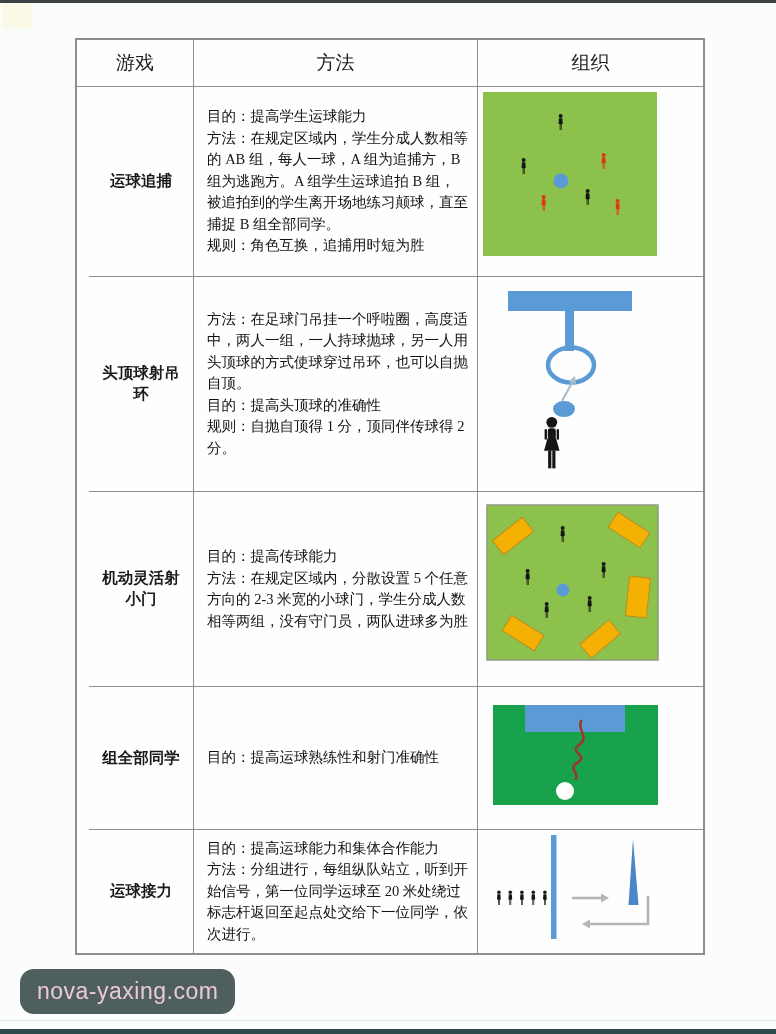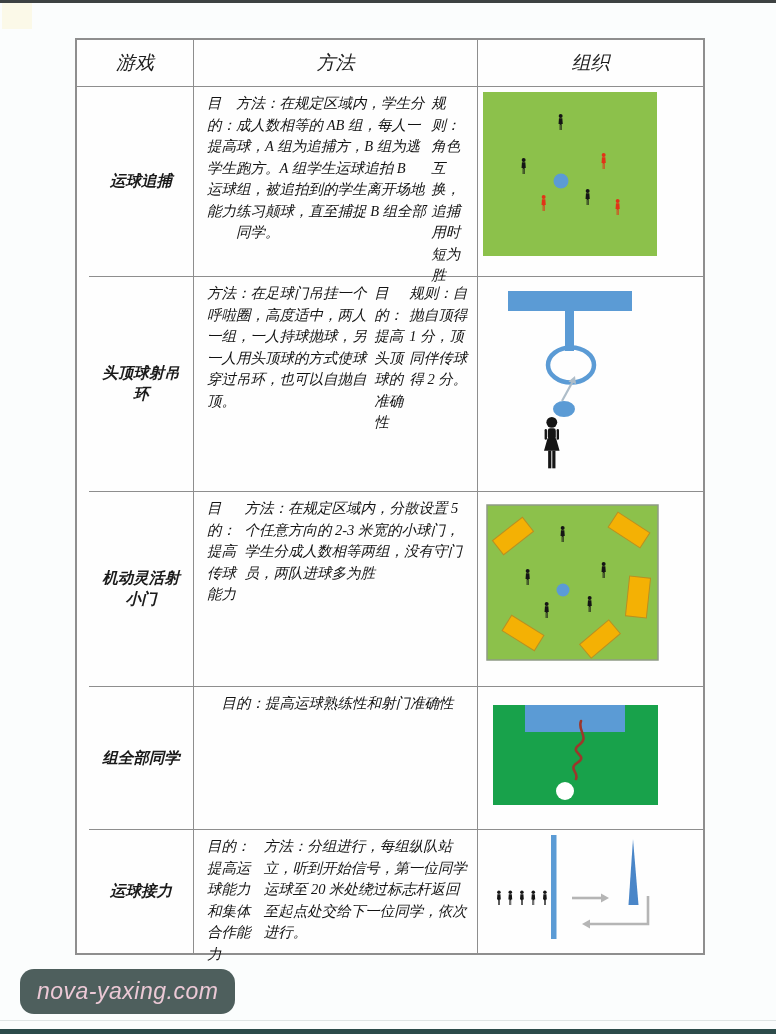--- a/index.html
+++ b/index.html
@@ -20,29 +20,29 @@
   body{
     width:776px;height:1034px;position:relative;overflow:hidden;
     background:#fbfdfd;font-family:"Liberation Sans",sans-serif;color:#1a1a1a;
   }
   .top-edge{position:absolute;left:0;top:0;width:776px;height:3px;background:#3d4242;}
   .corner-highlight{position:absolute;left:2px;top:3px;width:30px;height:26px;background:#fbf7e2;opacity:.8;}
   .games-table{
     position:absolute;left:75px;top:38px;width:630px;box-sizing:border-box;
     display:grid;grid-template-columns:117px 284px 225px;
     grid-template-rows:47px 190px 215px 195px 143px 123px;
-    border:2px solid var(--border-gray);background:#fefefe;font-style:italic;
+    border:2px solid var(--border-gray);background:#fefefe;
   }
   .cell{box-sizing:border-box;border-right:1px solid var(--border-gray);border-bottom:1px solid var(--border-gray);}
   .cell.last-col{border-right:none;}
   .cell.last-row{border-bottom:none;}
   .head{display:flex;align-items:center;justify-content:center;font-size:19px;color:#1c1c1c;}
   .game{display:flex;align-items:center;justify-content:center;font-weight:bold;font-size:15.5px;text-align:center;padding:0 6px;margin-left:12px;}
   .method{
-    display:flex;flex-direction:row;justify-content:center;
+    display:flex;flex-direction:column;justify-content:center;
     padding:6px 9px 6px 13px;font-family:"Liberation Serif",serif;
     font-size:14.5px;line-height:21.5px;color:#121212;
   }
   .method p{margin:0;}
   .method p:empty{display:none;}
   .org{position:relative;overflow:hidden;}
   .org svg{position:absolute;left:0;top:0;display:block;}
   .f-blue{fill:var(--diagram-blue);}
   .f-red{fill:var(--player-red);}
   .f-black{fill:var(--player-black);}
@@ -53,21 +53,21 @@
   .f-cone{fill:#4a86c8;}
   .s-ring{stroke:var(--diagram-blue);stroke-width:4.5;fill:none;}
   .s-squiggle{stroke:var(--squiggle-red);stroke-width:2.6;fill:none;stroke-linecap:round;}
   .s-arrow{stroke:var(--arrow-gray);stroke-width:2.6;fill:none;}
   .s-throw{stroke:#aebdc9;stroke-width:2.2;fill:none;}
   .a-head{fill:var(--arrow-gray);}
   .a-throw{fill:#aebdc9;}
   .watermark{
     position:absolute;left:20px;top:969px;height:45px;padding:0 17px;
     display:flex;align-items:center;background:var(--watermark-bg);
-    color:var(--watermark-text);border-radius:14px;font-size:23px;letter-spacing:.5px;font-style:italic;
+    color:var(--watermark-text);border-radius:14px;font-size:23px;letter-spacing:.5px;
   }
   .bottom-hairline{position:absolute;left:0;top:1020px;width:776px;height:1px;background:#dfe5e5;}
   .bottom-bar{position:absolute;left:0;bottom:0;width:776px;height:5px;background:var(--bottom-bar);}
   .defs-holder{position:absolute;width:0;height:0;}
 </style>
 </head>
 <body>
 
 <svg class="defs-holder" aria-hidden="true">
   <defs>

